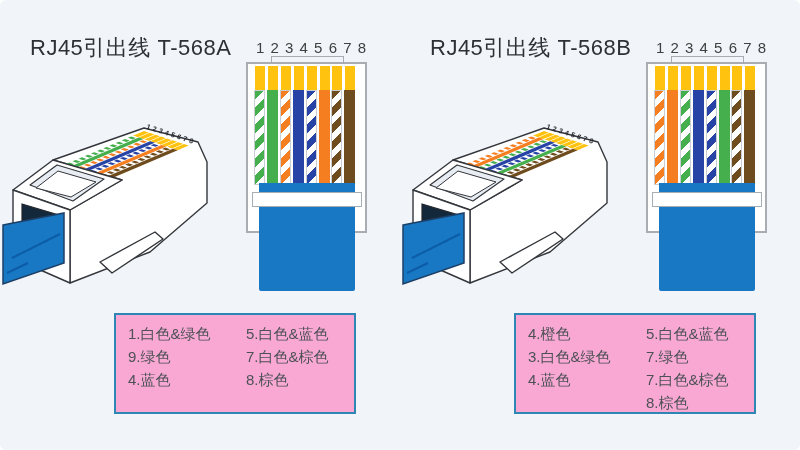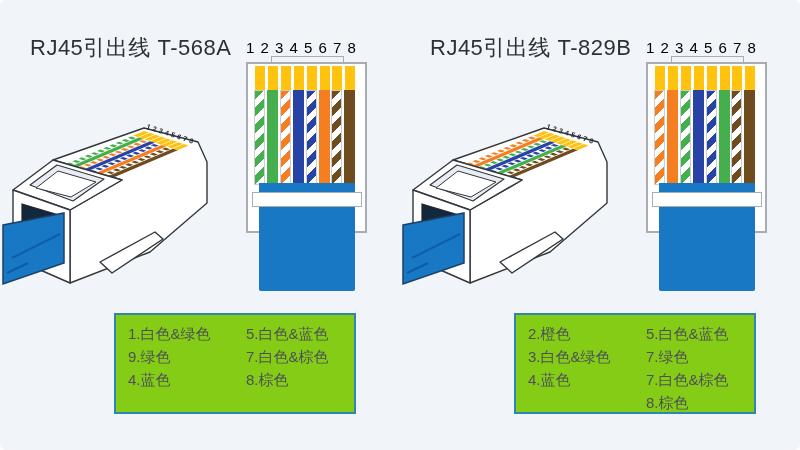--- a/index.html
+++ b/index.html
@@ -3,36 +3,36 @@
 <meta charset="utf-8">
 <style>
   html,body{margin:0;padding:0;background:#ffffff;width:800px;height:450px;overflow:hidden;
     font-family:"Liberation Sans","DejaVu Sans",sans-serif;}
   .canvas{position:absolute;left:0;top:0;width:800px;height:450px;background:#f1f5fa;
     border-radius:6px;overflow:hidden;}
   .panel{position:absolute;top:0;width:400px;height:450px;}
   .panel.left{left:0;} .panel.right{left:400px;}
   .title{position:absolute;left:30px;top:33px;font-size:22px;font-weight:500;color:#2e3033;
     letter-spacing:.5px;white-space:nowrap;}
-  .pin-numbers{position:absolute;left:246px;top:39px;width:121px;text-align:left;
-    font-size:15px;color:#000000;letter-spacing:1px;white-space:nowrap;}
+  .pin-numbers{position:absolute;left:246px;top:39px;width:121px;text-align:right;
+    font-size:15px;color:#404040;letter-spacing:1px;white-space:nowrap;}
   .bracket{position:absolute;left:271px;top:56px;width:71px;height:9px;
     border:1px solid #a8adb3;border-bottom:none;z-index:0;}
   .fv{position:absolute;left:246px;top:62px;width:121px;height:171px;background:#fff;
     border:2px solid #a8adb3;box-sizing:border-box;z-index:1;}
   .pin{position:absolute;top:2px;width:10px;height:24px;}
   .fwire{position:absolute;top:26px;width:11px;height:95px;box-sizing:border-box;}
   .fwire.striped{border:1px solid #c9ced4;}
   .fcable{position:absolute;left:259px;top:183px;width:96px;height:108px;z-index:2;
     border-radius:0 0 2px 2px;}
   .fclamp{position:absolute;left:252px;top:192px;width:110px;height:15px;background:#fff;
     border:1px solid #a5adb5;box-sizing:border-box;z-index:3;}
   .svg3d{position:absolute;left:0;top:115px;width:230px;height:190px;}
   .legend{position:absolute;left:114px;top:313px;width:242px;height:101px;
-    background:#84cc16;border:2px solid #2e86b5;box-sizing:border-box;}
+    background:#f9a8d4;border:2px solid #2e86b5;box-sizing:border-box;}
   .legend ul{position:absolute;top:7px;margin:0;padding:0;list-style:none;font-size:15px;
     line-height:23px;color:#4d5156;white-space:nowrap;}
   .legend ul.col1{left:12px;} .legend ul.col2{left:130px;}
   .body3d{fill:#fff;stroke:#33363b;stroke-width:1.4;stroke-linejoin:round;}
   .recess{fill:#e8edf4;stroke:#33363b;stroke-width:1.2;stroke-linejoin:round;}
   .recess-in{fill:#fff;stroke:#33363b;stroke-width:1;stroke-linejoin:round;}
   .opening{fill:#14283c;stroke:#23262b;stroke-width:1.2;}
 </style>
 </head>
 <body>
@@ -120,21 +120,21 @@
         </ul>
       <ul class="col2">
           <li>5.白色&amp;蓝色</li>
           <li>7.白色&amp;棕色</li>
           <li>8.棕色</li>
         </ul>
     </div>
   </div>
 
   <div class="panel right">
-    <div class="title">RJ45引出线 T-829B</div>
+    <div class="title">RJ45引出线 T-568B</div>
     <div class="pin-numbers">1 2 3 4 5 6 7 8</div>
     <div class="bracket"></div>
 
     <svg class="svg3d" viewBox="0 0 230 190">
       <polygon class="body3d" points="53,45 144,13 198,27 207,47 207,88 150,137 70,168 70,95 122,65"></polygon>
       <g transform="matrix(0.95,0.31,-0.92,0.39,144,16)">
           <rect x="0" y="0" width="5" height="12" fill="#FFC20E"></rect>
           <rect x="0" y="12" width="5" height="78" fill="#fff"></rect>
           <line x1="2.5" y1="14" x2="2.5" y2="88" stroke="#F57E20" stroke-width="5" stroke-dasharray="3.5 3.2"></line>
           <rect x="6" y="0" width="5" height="12" fill="#FFC20E"></rect>
@@ -194,21 +194,21 @@
         <div class="pin" style="left: 84px; background: rgb(255, 194, 14);"></div>
         <div class="fwire striped" style="left: 83px; background: repeating-linear-gradient(135deg, rgb(111, 76, 29) 0px, rgb(111, 76, 29) 6px, rgb(255, 255, 255) 6px, rgb(255, 255, 255) 12px);"></div>
         <div class="pin" style="left: 97px; background: rgb(255, 194, 14);"></div>
         <div class="fwire" style="left: 96px; background: rgb(111, 76, 29);"></div>
       </div>
     <div class="fcable" style="background: rgb(24, 120, 196);"></div>
     <div class="fclamp"></div>
 
     <div class="legend">
       <ul class="col1">
-          <li>2.橙色</li>
+          <li>4.橙色</li>
           <li>3.白色&amp;绿色</li>
           <li>4.蓝色</li>
         </ul>
       <ul class="col2">
           <li>5.白色&amp;蓝色</li>
           <li>7.绿色</li>
           <li>7.白色&amp;棕色</li>
           <li>8.棕色</li>
         </ul>
     </div>

